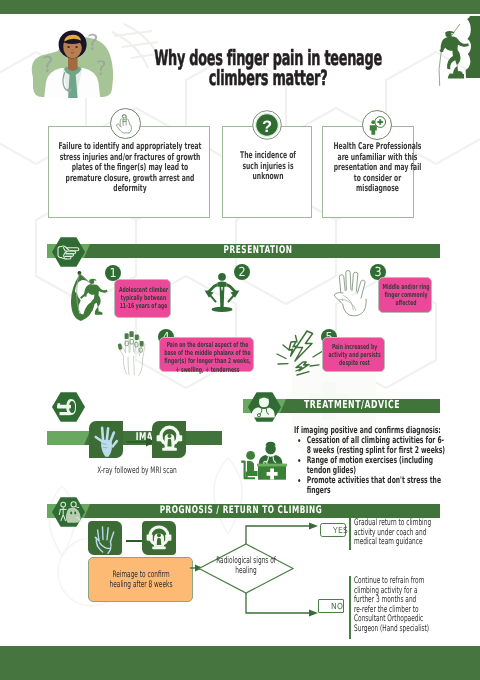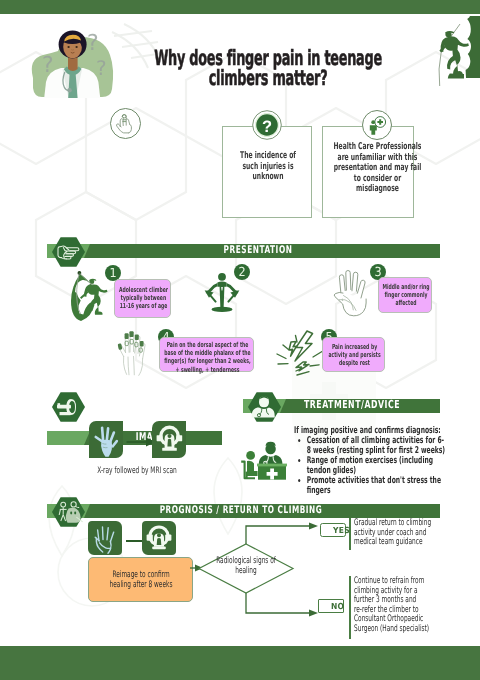--- a/index.html
+++ b/index.html
@@ -17,26 +17,26 @@
          transform:scaleX(0.68);transform-origin:center top;-webkit-text-stroke:0.55px #231f20;}
   
   .ibox{background:#ffffff;border:1px solid #9eb79a;box-sizing:border-box;}
   .ibox-txt{font-size:9.4px;line-height:10.6px;color:#3a3a3a;text-align:center;font-weight:bold;transform:scaleX(0.715);transform-origin:center top;}
   .circ{border-radius:50%;background:#fff;border:1px solid #6e8a69;box-sizing:border-box;display:flex;align-items:center;justify-content:center;}
   .banner-txt{color:#fff;font-weight:bold;font-size:10px;letter-spacing:0.7px;text-align:center;line-height:14.3px;transform:scaleX(0.78);transform-origin:center top;white-space:nowrap;}
   
   .numbadge{width:16px;height:16px;border-radius:50%;background:#2f6b33;color:#e9f6e3;font-size:12.5px;
             font-weight:normal;text-align:center;line-height:16.5px;font-family:"DejaVu Sans Condensed","DejaVu Sans",sans-serif;}
   
-  .gcard{background:#f0abfc;border:1px solid #b8c0b6;border-radius:5px;box-sizing:border-box;}
+  .gcard{background:#ec4899;border:1px solid #b8c0b6;border-radius:5px;box-sizing:border-box;}
   .gcard-txt{font-size:7px;line-height:8.2px;color:#3a3a3a;text-align:center;font-weight:bold;transform:scaleX(0.72);transform-origin:center top;}
   .cap{font-size:9px;color:#333;font-weight:normal;text-align:center;transform:scaleX(0.73);transform-origin:center top;}
   .imgicon{background:#3c6b36;border-radius:4px;}
   .bullets{font-size:9.4px;line-height:9.9px;color:#2d2d2d;font-weight:bold;transform:scaleX(0.715);transform-origin:left top;}
-  .yesno{border:1.1px solid #4a7d43;background:#fff;color:#3f7039;font-weight:bold;font-size:8.4px;
+  .yesno{border:1.1px solid #4a7d43;background:#fff;color:#3f7039;font-weight:normal;font-size:8.4px;
          text-align:center;box-sizing:border-box;letter-spacing:0.3px;padding-left:12px;}
   .flowbox{background:#fdba74;border:1px solid #8aa585;border-radius:5px;box-sizing:border-box;}
   .outtxt{font-size:9px;line-height:9.6px;color:#2d2d2d;font-weight:normal;transform:scaleX(0.72);transform-origin:left top;word-break:keep-all;overflow-wrap:normal;}
 </style>
 </head>
 <body>
 
 <div class="page">
 
   <svg class="abs wm" viewBox="0 0 480 632" xmlns="http://www.w3.org/2000/svg">
@@ -121,20 +121,23 @@
 
       <path d="M40.8 52 q-3.4 8.6 -0.6 15 q1.8 4 5 3.2" stroke="#8fa69c" stroke-width="1.3" fill="none"></path>
       <circle cx="45.6" cy="70.2" r="2.2" fill="#8fa69c"></circle>
     </svg>
   </div>
   <div class="abs title">
     <div>Why does finger pain in teenage</div>
     <div>climbers matter?</div>
   </div>
 
+  <div class="abs ibox" style="left:48px;top:126px;width:162px;height:92px;">
+    <div class="ibox-txt abs" style="left:-24px;top:15px;width:210px;">Failure to identify and appropriately treat stress injuries and/or fractures of growth plates of the finger(s) may lead to premature closure, growth arrest and deformity</div>
+  </div>
   <div class="abs circ" style="left:110px;top:108px;width:31px;height:31px;">
     <svg width="23" height="23" viewBox="0 0 23 23" xmlns="http://www.w3.org/2000/svg">
       <g fill="none" stroke="#8a9c86" stroke-width="0.9" stroke-linejoin="round" stroke-linecap="round">
         <path d="M8.2 4.6 q0 -2 2 -2 q2 0 2 2 l0 8.6"></path>
         <path d="M7.6 6.6 q-1.4 0.4 -1.4 2.2 l0 5.8"></path>
         <path d="M12.4 6.8 q1.6 -0.3 2.1 1.3 l1.1 4"></path>
         <path d="M15.7 12.5 q1.6 0.4 1.7 2.2 l0 2.6 q0 2.8 -2.6 3.6"></path>
         <path d="M14.8 20.9 l-5.2 0 q-2.4 -0.9 -3.8 -2.8 l-3 -4 q-0.8 -1.3 0.3 -2 q1.1 -0.7 2 0.5 l2 2.4"></path>
         <path d="M9.2 6 q-0.5 3.6 0 7.6"></path>
       </g>

